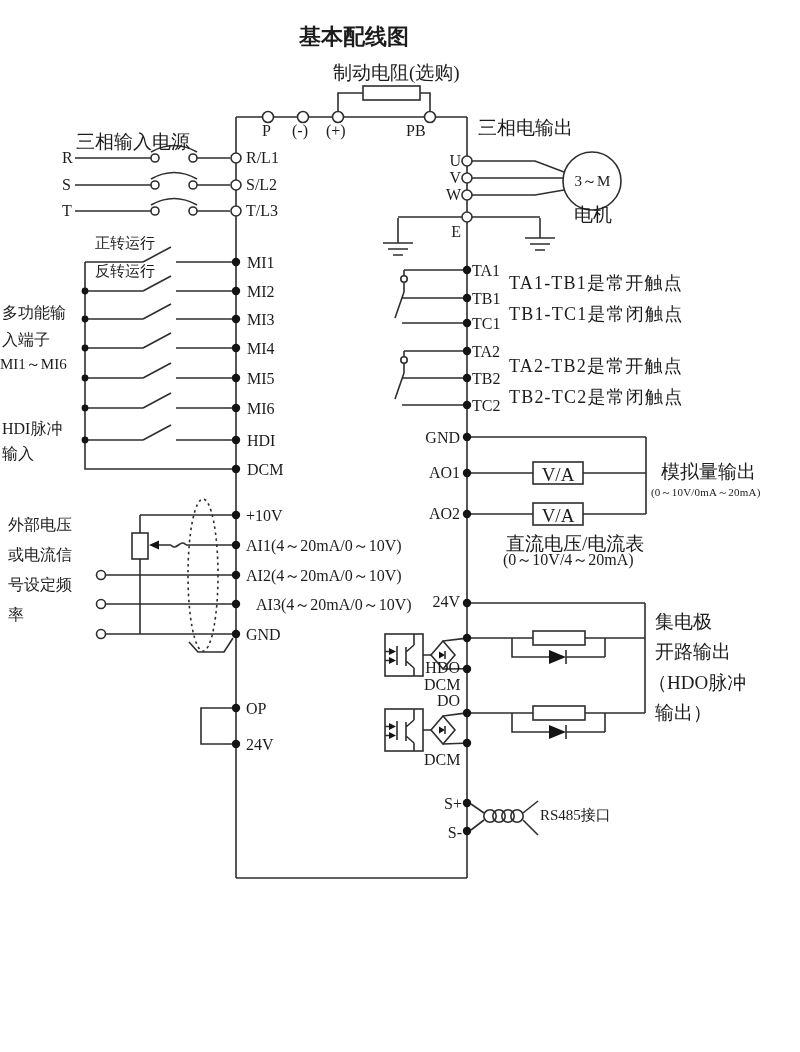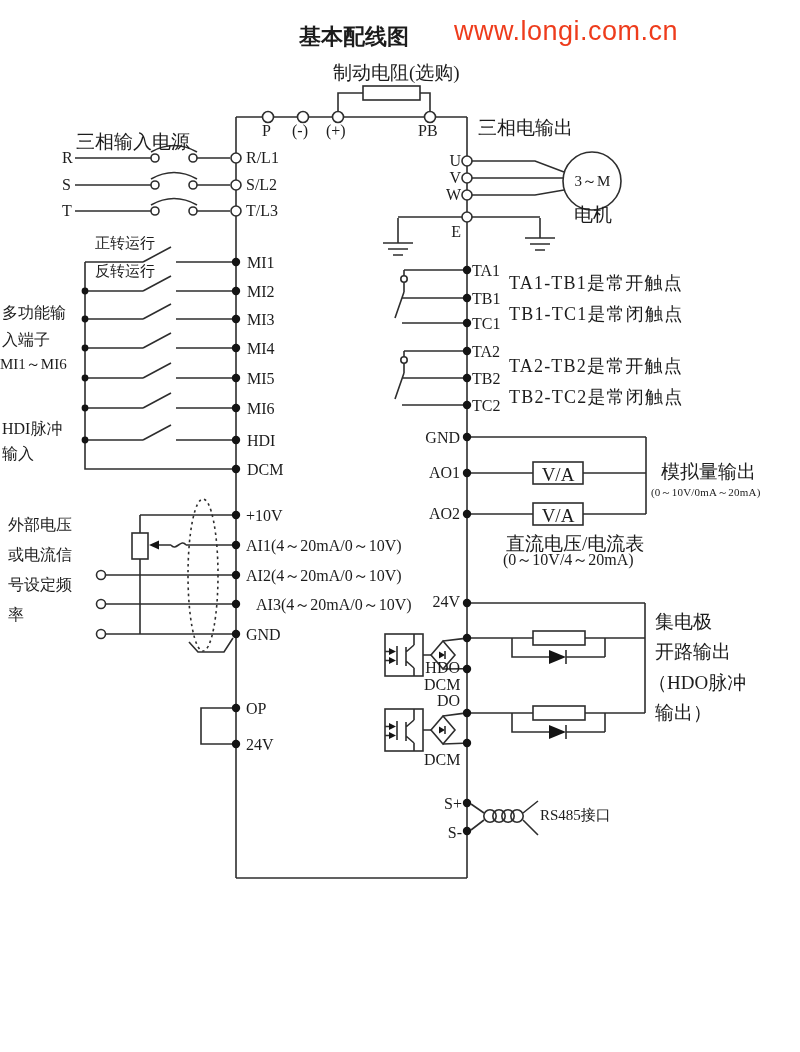--- a/index.html
+++ b/index.html
@@ -188,27 +188,26 @@
     <circle cx="490" cy="816" r="6.2"></circle>
         <circle cx="499" cy="816" r="6.2"></circle>
     <circle cx="508" cy="816" r="6.2"></circle>
         <circle cx="517" cy="816" r="6.2"></circle>
     <circle class="dot" cx="467" cy="803" r="4.2"></circle>
     <circle class="dot" cx="467" cy="831" r="4.2"></circle>
   </g>
 </svg>
 
 <div class="lbl title sans" style="left:299px;top:24px;">基本配线图</div>
-<div class="lbl url sans red" style="left:454px;top:16px;">www.longi.com.cn</div>
 
 <div class="lbl s17" style="left:333px;top:62px;">制动电阻(选购)</div>
 <div class="lbl" style="left:262px;top:122px;">P</div>
 <div class="lbl" style="left:292px;top:122px;">(-)</div>
 <div class="lbl" style="left:326px;top:122px;">(+)</div>
-<div class="lbl" style="left:418px;top:122px;">PB</div>
+<div class="lbl" style="left:406px;top:122px;">PB</div>
 <div class="lbl s17" style="left:478px;top:117px;">三相电输出</div>
 
 <div class="lbl s17" style="left:76px;top:131px;">三相输入电源</div>
 <div class="lbl" style="left:62px;top:149px;">R</div>
 <div class="lbl" style="left:62px;top:176px;">S</div>
 <div class="lbl" style="left:62px;top:202px;">T</div>
 <div class="lbl" style="left:246px;top:149px;">R/L1</div>
 <div class="lbl" style="left:246px;top:176px;">S/L2</div>
 <div class="lbl" style="left:246px;top:202px;">T/L3</div>
 

